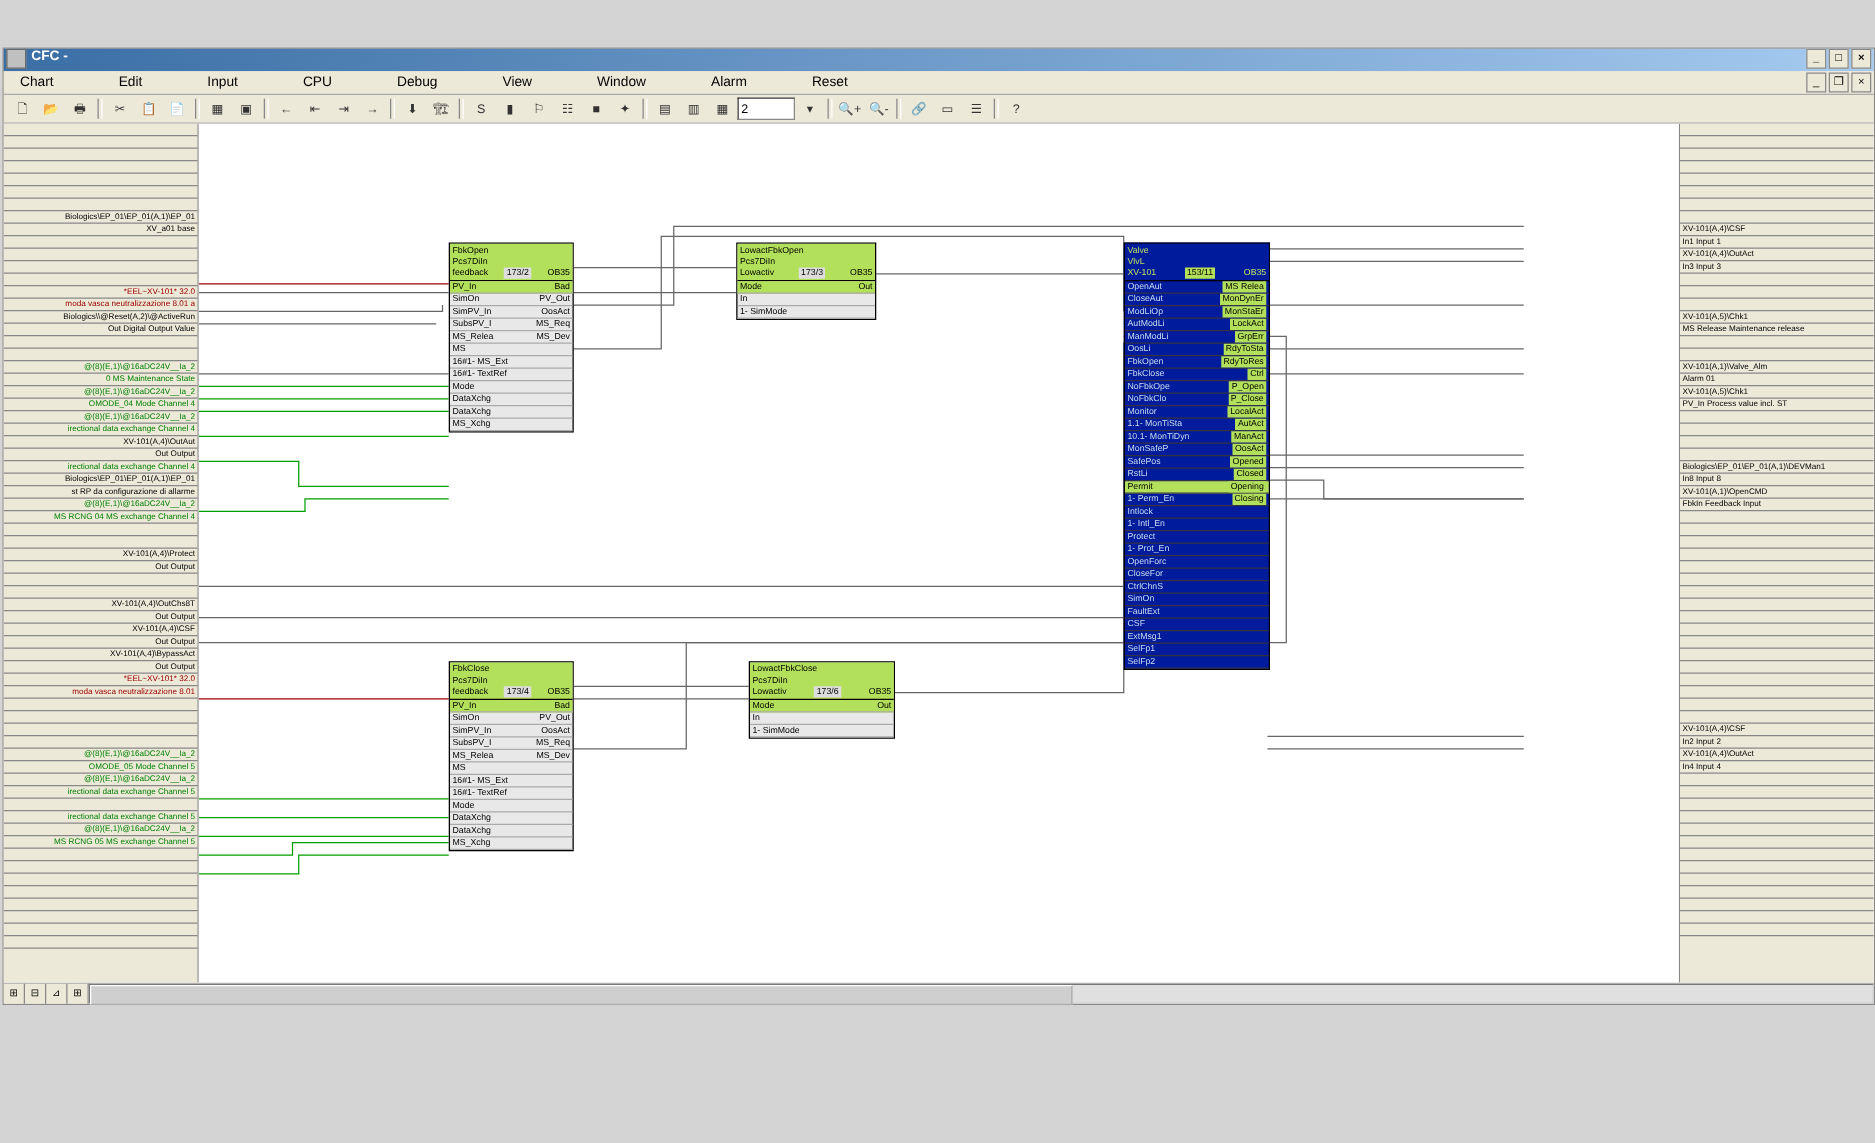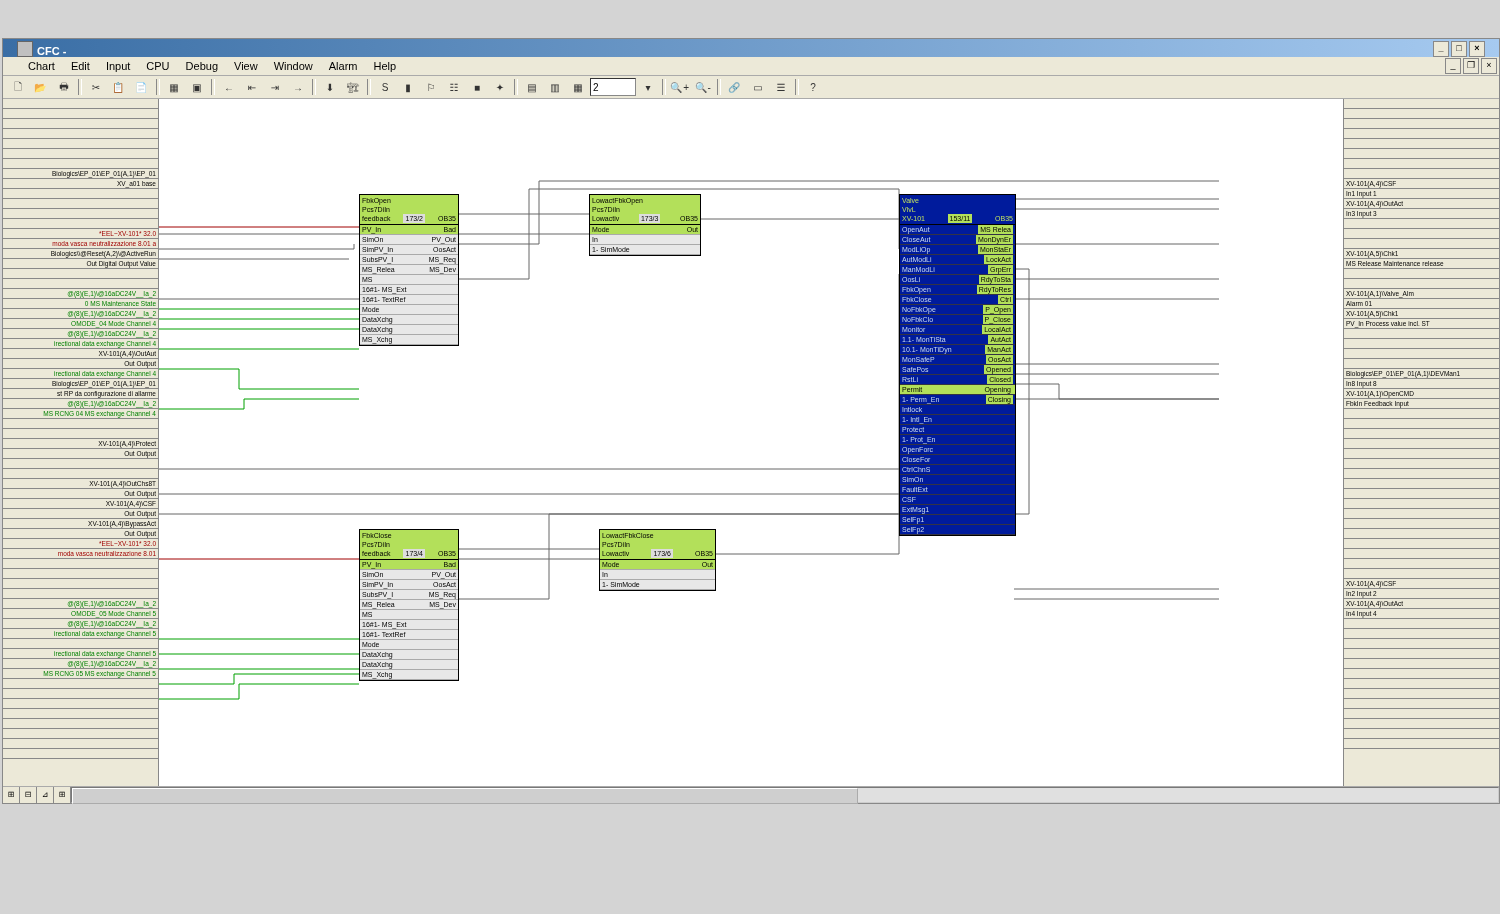--- a/index.html
+++ b/index.html
@@ -26,22 +26,22 @@
     border: 1px solid #888;
     background: #ece9d8;
     display: flex;
     flex-direction: column;
   }
   .title-bar {
     height: 18px;
     background: linear-gradient(to right, #3a6ea5, #a6caf0);
     color: white;
     display: flex;
-    align-items: flex-end;
-    padding: 0 14px;
+    align-items: flex-start;
+    padding: 0 2px;
     font-size: 11px;
     font-weight: bold;
   }
   .title-bar .icon {
     width: 14px;
     height: 14px;
     background: #c0c0c0;
     border: 1px solid #666;
     margin-right: 4px;
     display: inline-block;
@@ -61,22 +61,23 @@
     text-align: center;
     color: #000;
   }
   .menu-bar {
     height: 18px;
     background: #ece9d8;
     border-bottom: 1px solid #aaa;
     display: flex;
     align-items: center;
     font-size: 11px;
-    padding-left: 17px;
+    padding-left: 5px;
     position: relative;
+    gap: 36px;
   }
   .menu-item {
     padding: 0 8px;
     cursor: default;
   }
   .mdi-buttons {
     position: absolute;
     right: 2px;
     display: flex;
     gap: 2px;
@@ -268,21 +269,21 @@
 
     <div class="menu-bar">
       <span class="menu-item">Chart</span>
       <span class="menu-item">Edit</span>
       <span class="menu-item">Input</span>
       <span class="menu-item">CPU</span>
       <span class="menu-item">Debug</span>
       <span class="menu-item">View</span>
       <span class="menu-item">Window</span>
       <span class="menu-item">Alarm</span>
-      <span class="menu-item">Help</span>
+      <span class="menu-item">Reset</span>
       <div class="mdi-buttons">
         <div class="win-btn">_</div>
         <div class="win-btn">❐</div>
         <div class="win-btn">×</div>
       </div>
     </div>
 
     <div class="toolbar">
       <div class="tool-btn">🗋</div>
       <div class="tool-btn">📂</div>

